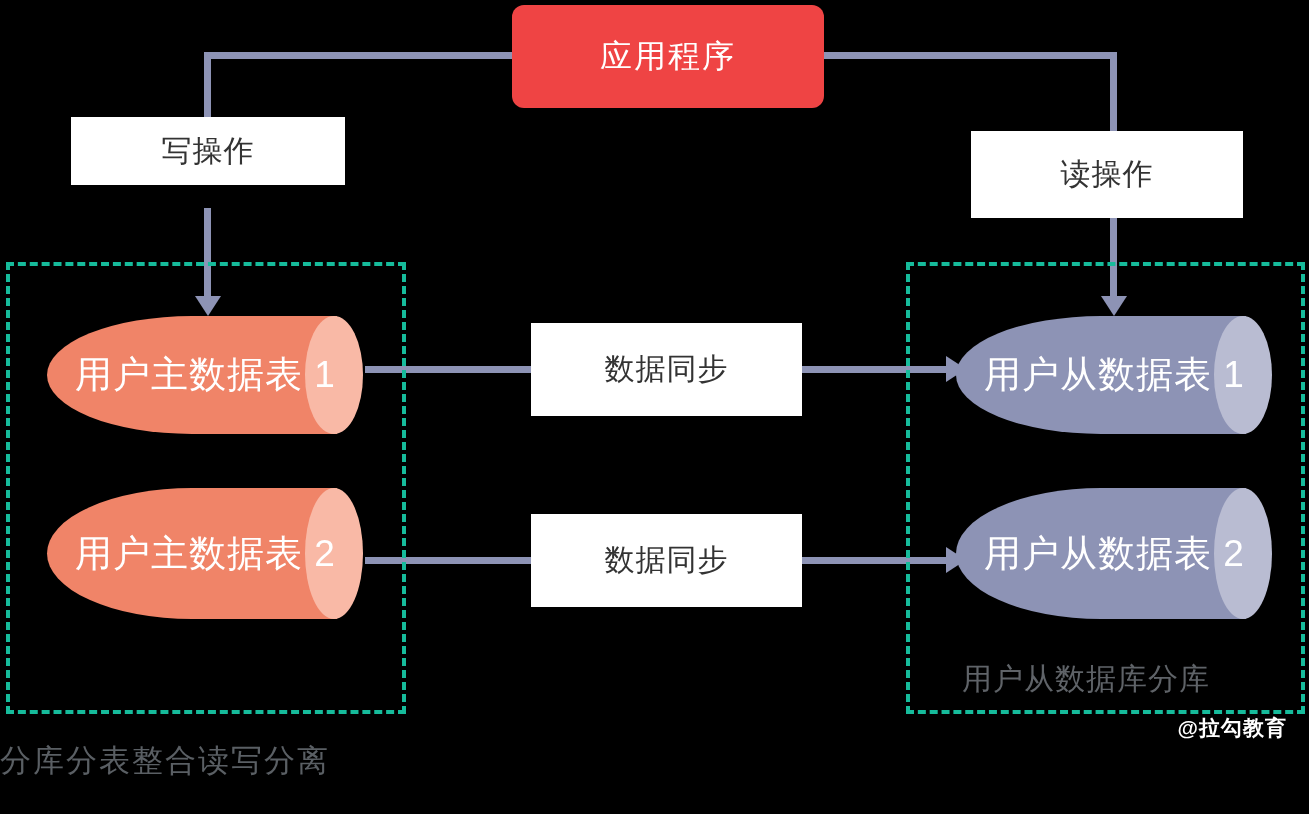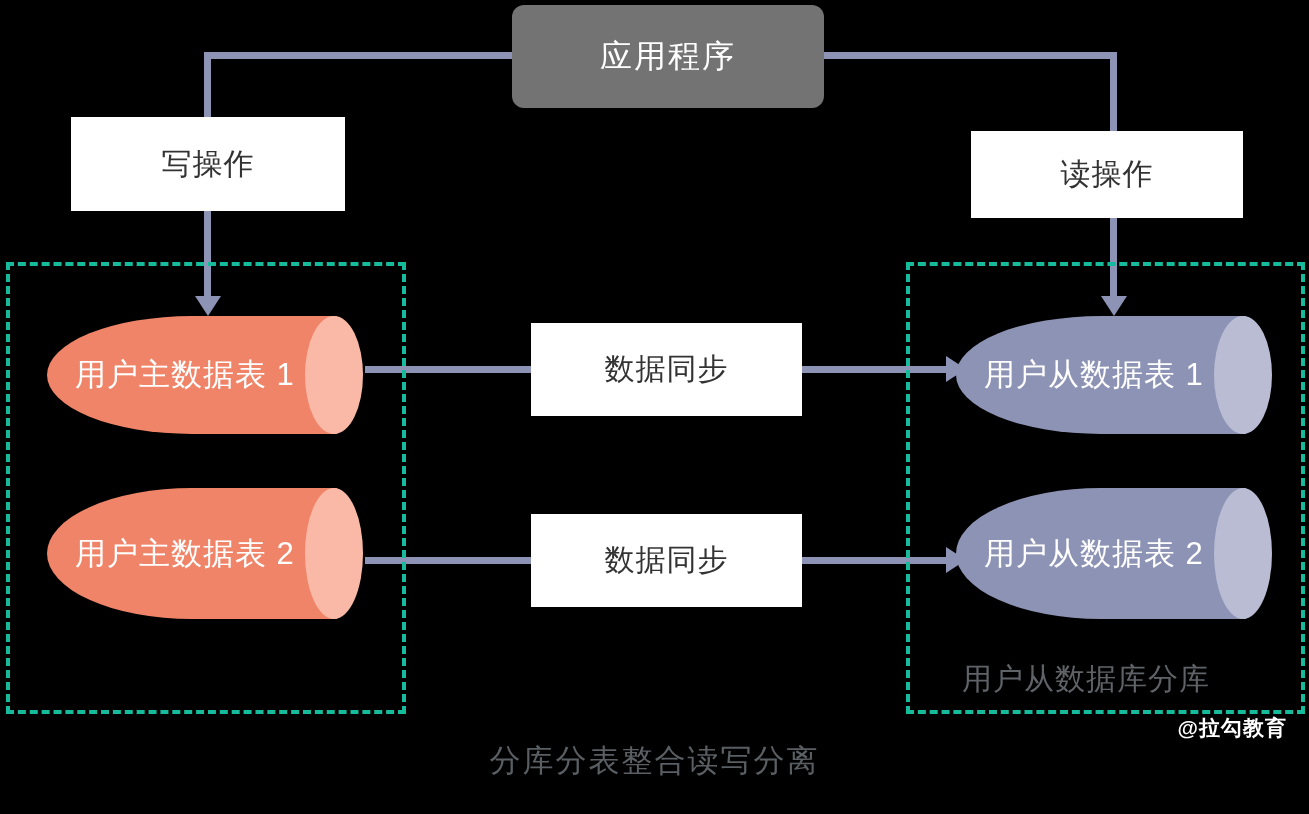--- a/index.html
+++ b/index.html
@@ -16,37 +16,37 @@
     font-family: "Liberation Sans", "DejaVu Sans", sans-serif;
   }
 
   
   .abs { position: absolute; box-sizing: border-box; }
 
   
   .app-box {
     left: 512px; top: 5px;
     width: 312px; height: 103px;
-    background: #737373;
+    background: #ef4444;
     border-radius: 12px;
     display: flex; align-items: center; justify-content: center;
     color: #ffffff;
     font-size: 32px;
     letter-spacing: 2px;
   }
 
   
   .white-box {
     background: #ffffff;
     display: flex; align-items: center; justify-content: center;
     color: #333333;
     font-size: 30px;
     letter-spacing: 1px;
   }
-  .box-write { left: 71px;  top: 117px; width: 274px; height: 94px; }
+  .box-write { left: 71px;  top: 117px; width: 274px; height: 68px; }
   .box-read  { left: 971px; top: 131px; width: 272px; height: 87px; justify-content: center; }
   .box-sync1 { left: 531px; top: 323px; width: 271px; height: 93px; }
   .box-sync2 { left: 531px; top: 514px; width: 271px; height: 93px; }
 
   
   .line { background: #8d93b5; position: absolute; }
 
   
   .arrow-down {
     position: absolute;
@@ -86,21 +86,21 @@
     top: 0;
     height: 100%;
     border-radius: 50%;
   }
   .cyl-label {
     position: absolute;
     top: 0; left: 0;
     height: 100%;
     display: flex; align-items: center;
     color: #ffffff;
-    font-size: 31px;
+    font-size: 37px;
     letter-spacing: 1px;
     padding-left: 28px;
     white-space: nowrap;
     z-index: 3;
   }
 
   
   .cyl-master .cyl-rect { background: #f08468; border-top-left-radius: 50% 50%; border-bottom-left-radius: 50% 50%; }
   .cyl-master .cyl-cap  { background: #f9b9a6; }
 
@@ -114,21 +114,21 @@
     color: #5f6368;
     font-size: 30px;
     letter-spacing: 1px;
     white-space: nowrap;
   }
 
   
   .bottom-caption {
     position: absolute;
     left: 0; right: 0; top: 740px;
-    text-align: center;
+    text-align: left;
     color: #5a5f64;
     font-size: 31px;
     letter-spacing: 2px;
   }
 
   
   .watermark {
     position: absolute;
     right: 22px; top: 714px;
     color: #ffffff;

